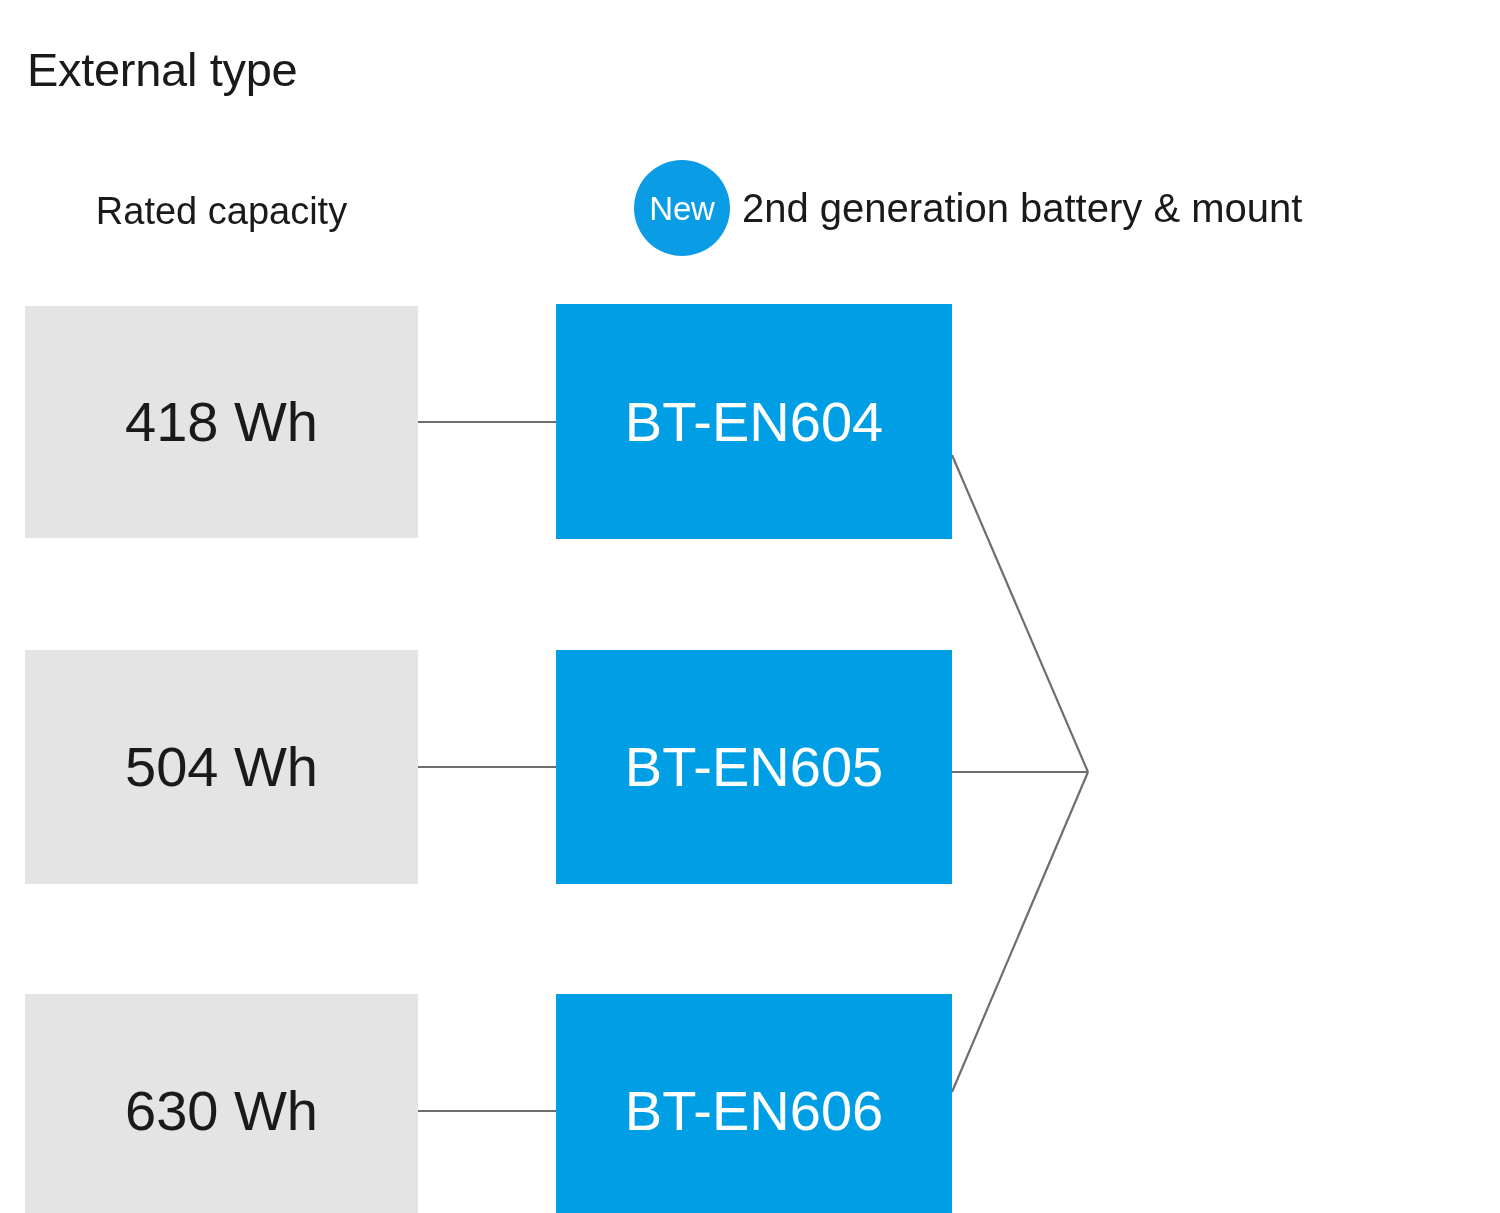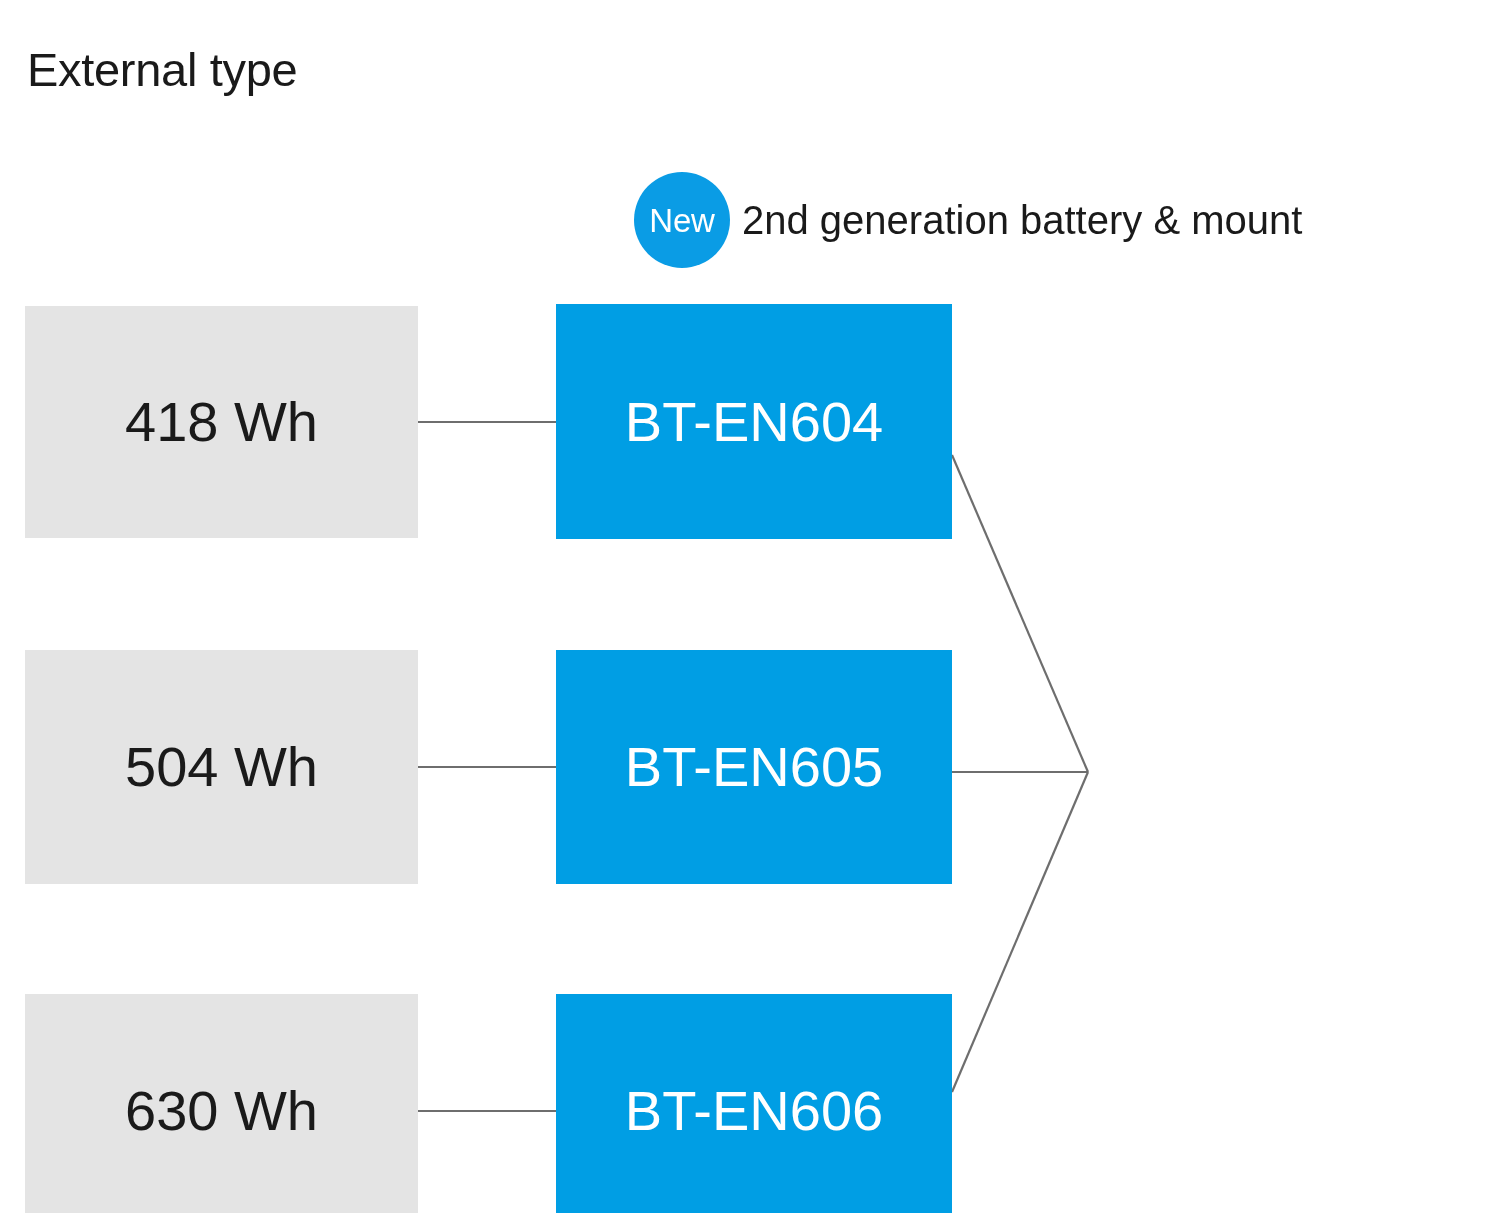--- a/index.html
+++ b/index.html
@@ -41,21 +41,21 @@
     width: 393px;
     text-align: center;
     font-size: 38px;
     color: #1a1a1a;
     white-space: nowrap;
   }
 
   #legend-group {
     position: absolute;
     left: 634px;
-    top: 140px;
+    top: 128px;
     height: 96px;
     display: flex;
     align-items: center;
   }
   #new-badge {
     width: 96px;
     height: 96px;
     border-radius: 50%;
     background: #0A9CE5;
     display: flex;
@@ -123,20 +123,21 @@
   
   #mount-0 { left: 1088px; top: 272px; width: 395px; height: 923px; }
 </style>
 </head>
 <body>
 
 <div id="canvas">
 
   <div id="page-title">External type</div>
 
+  <div id="rated-capacity-label">Rated capacity</div>
 
   <div id="legend-group">
     <div id="new-badge">
       <span id="new-badge-text">New</span>
     </div>
     <div id="legend-caption">2nd generation battery &amp; mount</div>
   </div>
 
   <svg id="connectors" viewBox="0 0 1500 1213" width="1500" height="1213" xmlns="http://www.w3.org/2000/svg">
     <g stroke="#6E6E6E" stroke-width="2.2" fill="none" shape-rendering="geometricPrecision">

